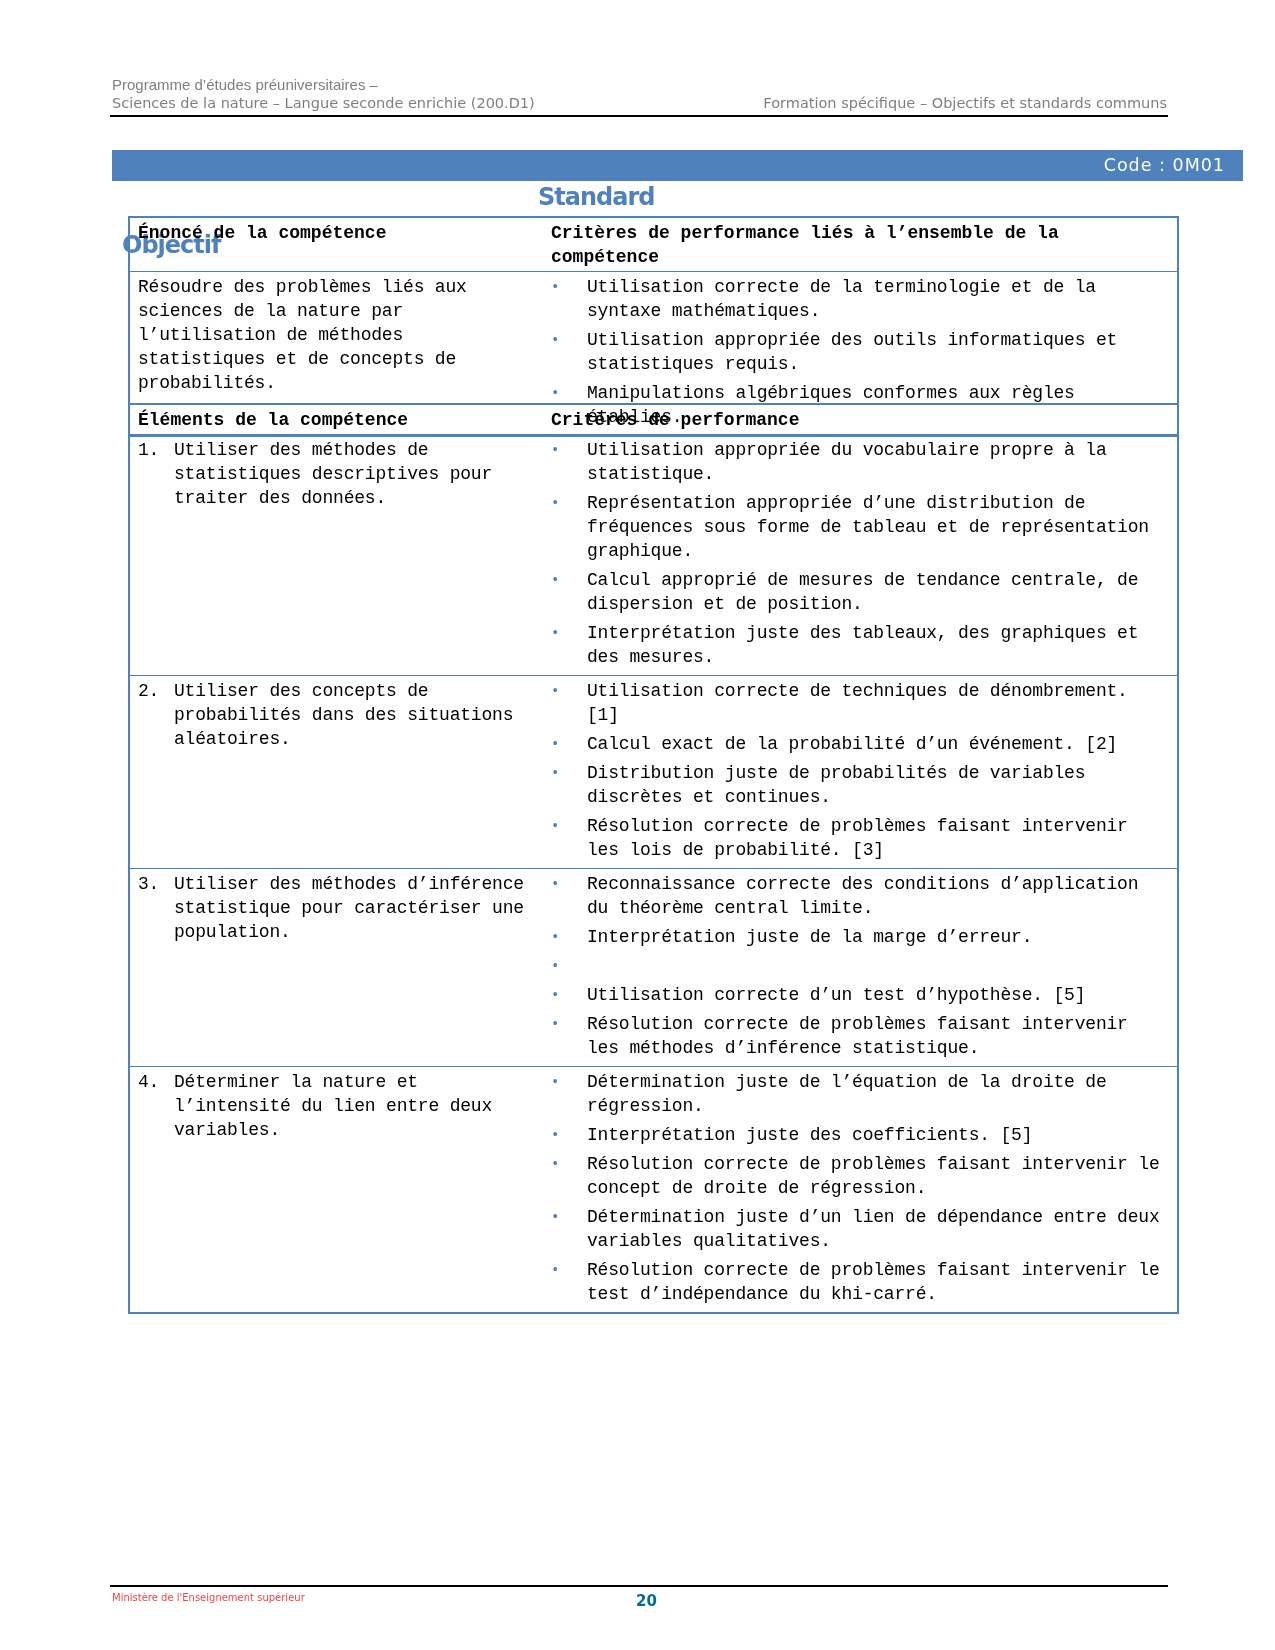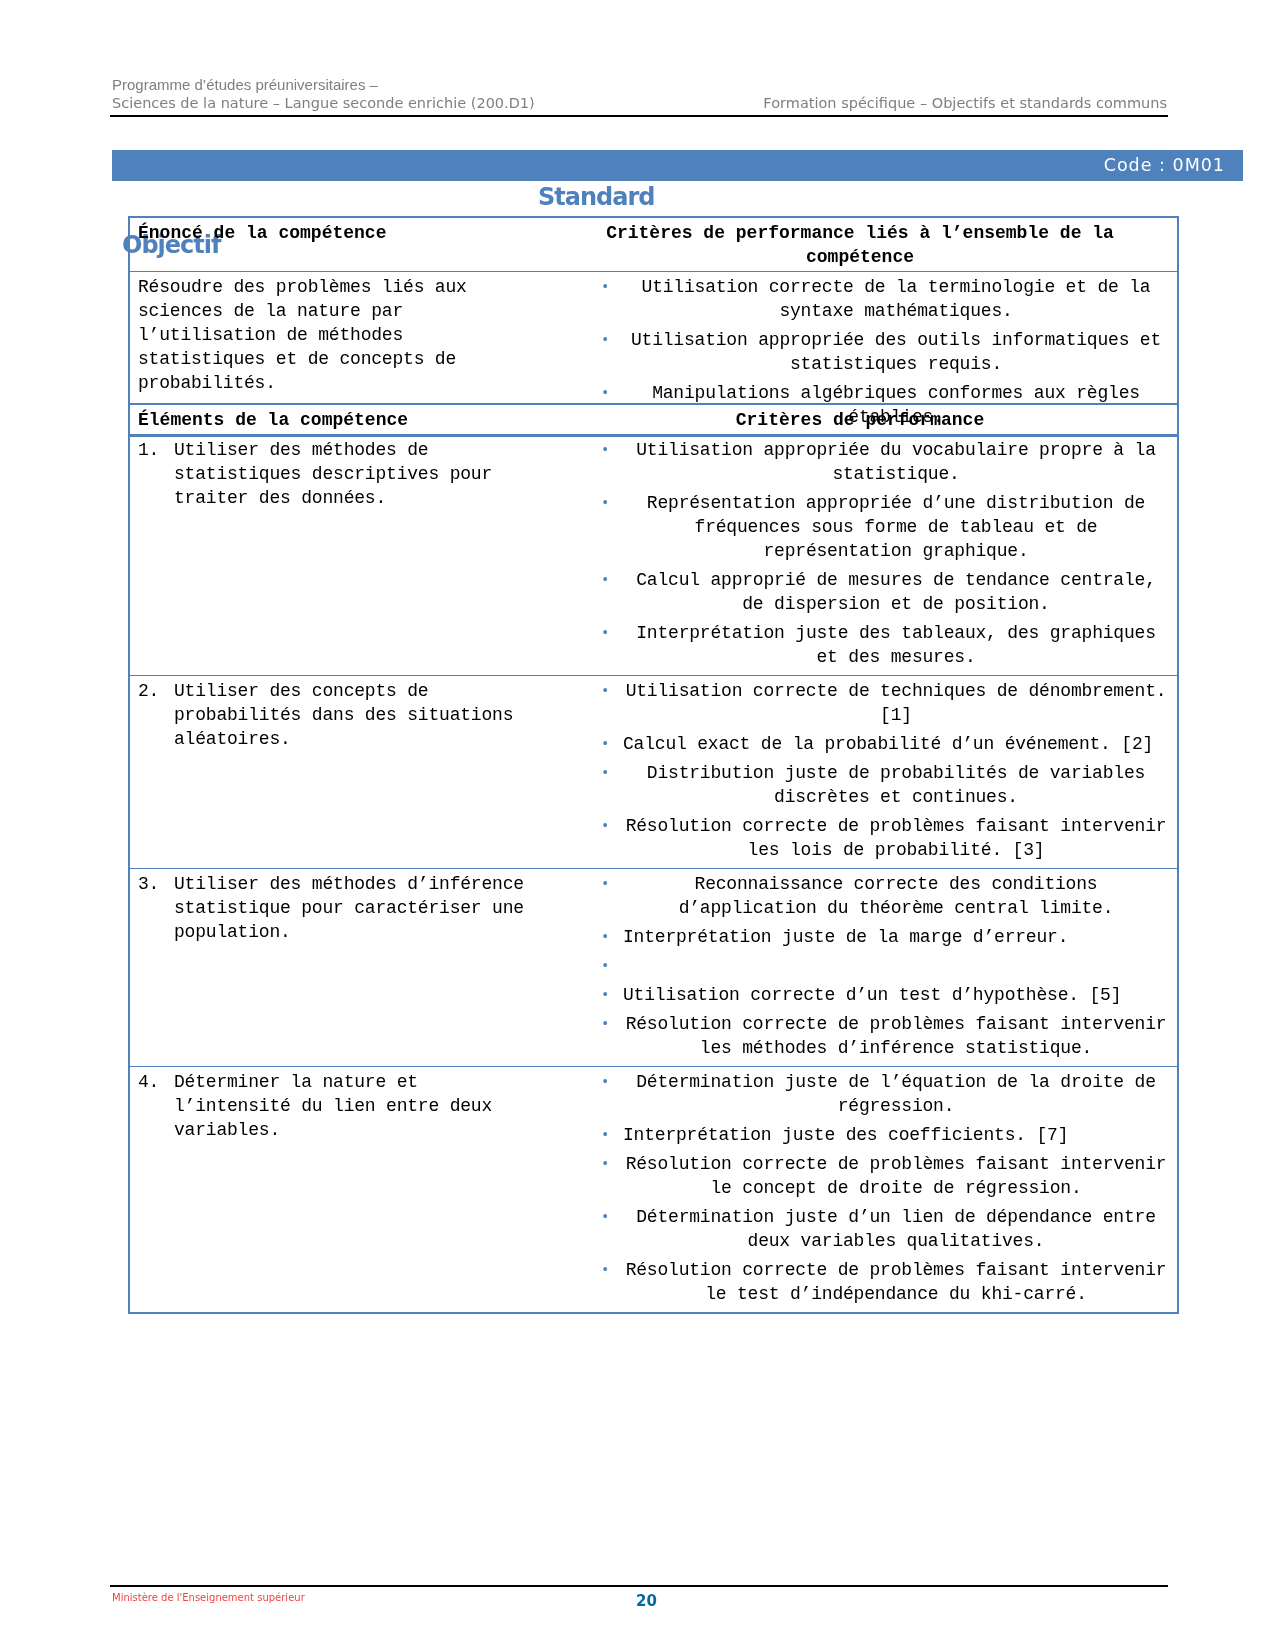--- a/index.html
+++ b/index.html
@@ -5,23 +5,23 @@
   html, body { margin:0; padding:0; background:#ffffff; }
   body { width:1275px; height:1650px; position:relative; font-family:"DejaVu Sans", sans-serif; color:#000; overflow:hidden; }
   .hdr { position:absolute; left:112px; top:75px; width:1055px; color:#7f7f7f; font-family:"DejaVu Sans", sans-serif; font-size:14.5px; line-height:19px; }
   .hdr .l1 { font-family:"Liberation Sans", sans-serif; font-size:15px; }
   .hdr .row2 { display:flex; justify-content:space-between; }
   .hdr-rule { position:absolute; left:110px; top:115px; width:1058px; height:2px; background:#000; }
   .code-bar { position:absolute; left:112px; top:150px; width:1131px; height:31px; background:#4f81bd; color:#fff; font-size:17.5px; letter-spacing:1px; text-align:right; box-sizing:border-box; padding-right:18px; line-height:31px; }
   .sect-title { position:absolute; top:183px; color:#4f81bd; font-weight:bold; font-size:24px; font-family:"DejaVu Sans", sans-serif; letter-spacing:-1px; }
   .tbl { position:absolute; left:128px; width:1051px; border:2px solid #4f81bd; box-sizing:border-box;font-family:Liberation Mono, monospace; }
   .row { display:flex; }
-  .row + .row { border-top:1px solid #4f81bd;gap:36px; }
+  .row + .row { border-top:1px solid #4f81bd; }
   .cl { width:418px; box-sizing:border-box; padding:3px 8px 6px 8px; }
-  .cr { flex:1; box-sizing:border-box; padding:3px 8px 6px 3px;text-align:center; }
+  .cr { flex:1; box-sizing:border-box; padding:3px 8px 6px 3px; }
   .th { font-weight:bold; font-size:18px; line-height:24px; padding-top:3px; padding-bottom:2px; }
   .txt { font-size:18px; line-height:24px; letter-spacing:-0.2px; }
   .num { display:flex; }
   .num .n { width:36px; flex:none; }
   ul { list-style:none; margin:0; padding:0; }
   li { display:flex; font-size:18px; line-height:24px; margin-bottom:5px; letter-spacing:-0.2px; }
   li:last-child { margin-bottom:0; }
   .bullet { width:36px; flex:none; color:#4f81bd; font-size:14px; padding-left:0; line-height:24px; }
   .ftr-rule { position:absolute; left:110px; top:1585px; width:1058px; height:2px; background:#000; }
   .ftr { position:absolute; left:112px; top:1592px; color:#ef4444; font-size:10px; }
@@ -166,21 +166,21 @@
         <span>Déterminer la nature et l’intensité du lien entre deux variables.</span>
       </div>
     <div class="cr">
         <ul>
       <li>
             <span class="bullet">•</span>
             <span>Détermination juste de l’équation de la droite de régression.</span>
           </li>
       <li>
             <span class="bullet">•</span>
-            <span>Interprétation juste des coefficients. [7]</span>
+            <span>Interprétation juste des coefficients. [5]</span>
           </li>
       <li>
             <span class="bullet">•</span>
             <span>Résolution correcte de problèmes faisant intervenir le concept de droite de régression.</span>
           </li>
       <li>
             <span class="bullet">•</span>
             <span>Détermination juste d’un lien de dépendance entre deux variables qualitatives.</span>
           </li>
       <li>

